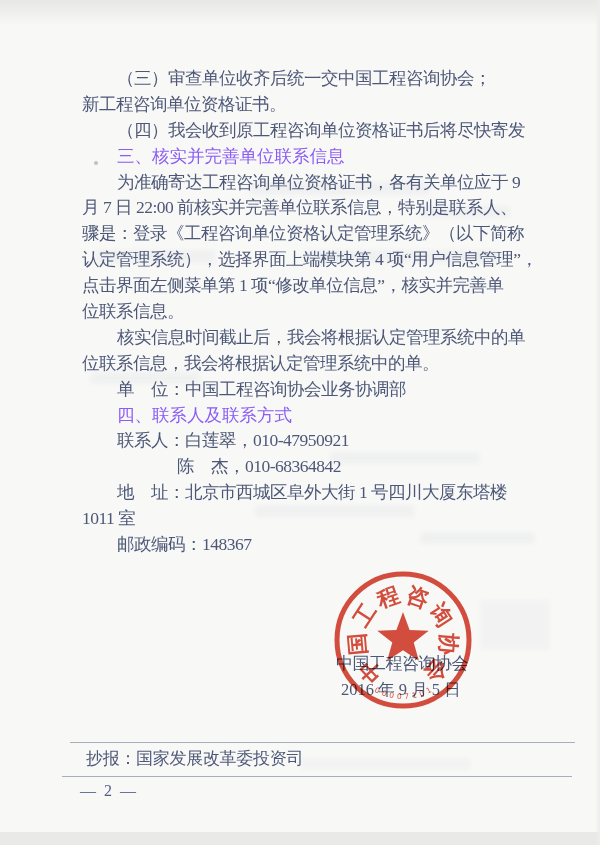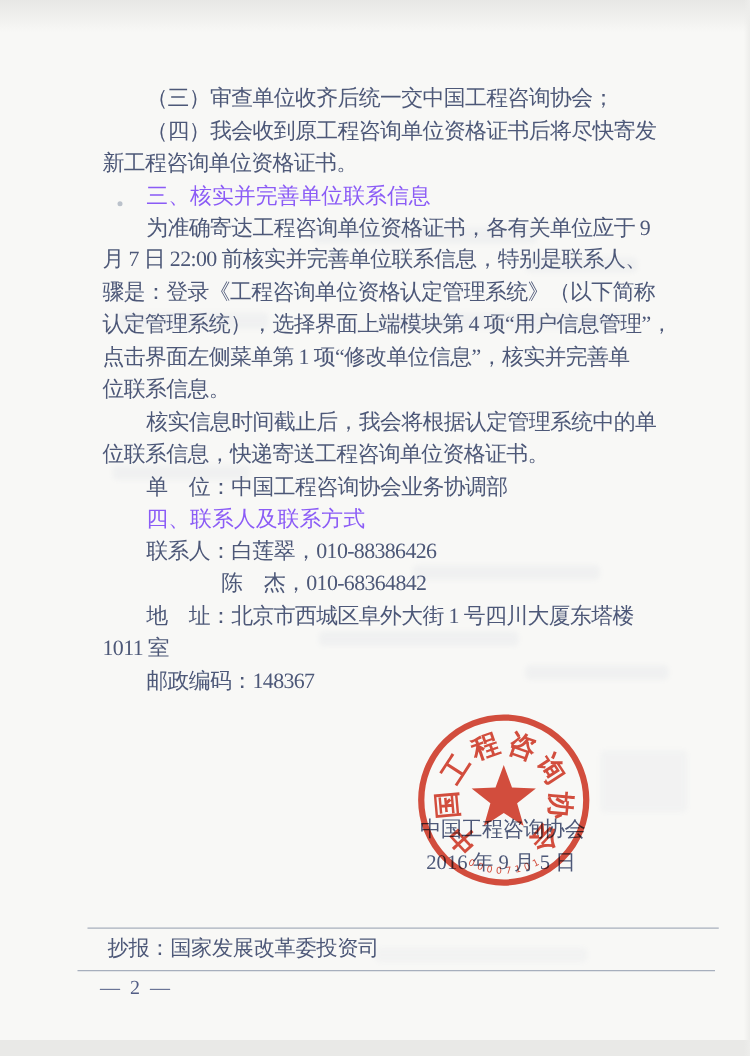--- a/index.html
+++ b/index.html
@@ -62,34 +62,34 @@
 <div class="smudge" style="left:330px;top:452px;width:150px;height:12px"></div>
 <div class="smudge" style="left:255px;top:505px;width:160px;height:12px"></div>
 <div class="smudge" style="left:420px;top:532px;width:115px;height:12px"></div>
 <div class="smudge" style="left:480px;top:600px;width:70px;height:50px;opacity:.05"></div>
 <div class="smudge" style="left:300px;top:758px;width:170px;height:12px;opacity:.05"></div>
 
 <div class="artifact-dot"></div>
 
 <div class="content">
     <div class="line indent">（三）审查单位收齐后统一交中国工程咨询协会；</div>
+    <div class="line ">新工程咨询单位资格证书。</div>
     <div class="line indent">（四）我会收到原工程咨询单位资格证书后将尽快寄发</div>
-    <div class="line ">新工程咨询单位资格证书。</div>
     <div class="line heading">三、核实并完善单位联系信息</div>
     <div class="line indent">为准确寄达工程咨询单位资格证书，各有关单位应于 9</div>
     <div class="line ">月 7 日 22:00 前核实并完善单位联系信息，特别是联系人、</div>
     <div class="line ">骤是：登录《工程咨询单位资格认定管理系统》（以下简称</div>
     <div class="line ">认定管理系统），选择界面上端模块第 4 项“用户信息管理”，</div>
     <div class="line ">点击界面左侧菜单第 1 项“修改单位信息”，核实并完善单</div>
     <div class="line ">位联系信息。</div>
     <div class="line indent">核实信息时间截止后，我会将根据认定管理系统中的单</div>
-    <div class="line ">位联系信息，快递寄送工程咨询单位资格证书。</div>
+    <div class="line ">位联系信息，我会将根据认定管理系统中的单。</div>
     <div class="line indent">单　位：中国工程咨询协会业务协调部</div>
     <div class="line heading">四、联系人及联系方式</div>
-    <div class="line indent">联系人：白莲翠，010-88386426</div>
+    <div class="line indent">联系人：白莲翠，010-47950921</div>
     <div class="line deep">陈　杰，010-68364842</div>
     <div class="line indent">地　址：北京市西城区阜外大街 1 号四川大厦东塔楼</div>
     <div class="line ">1011 室</div>
     <div class="line indent">邮政编码：148367</div>
   </div>
 
 <div class="signature signature-org">中国工程咨询协会</div>
 <div class="signature signature-date">2016 年 9 月 5 日</div>
 
 <div class="seal-wrap">

